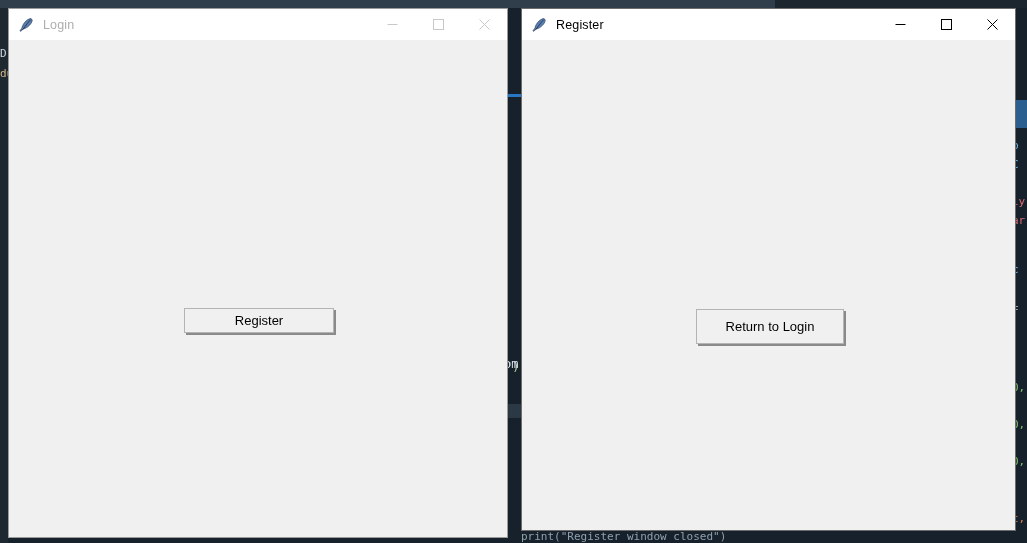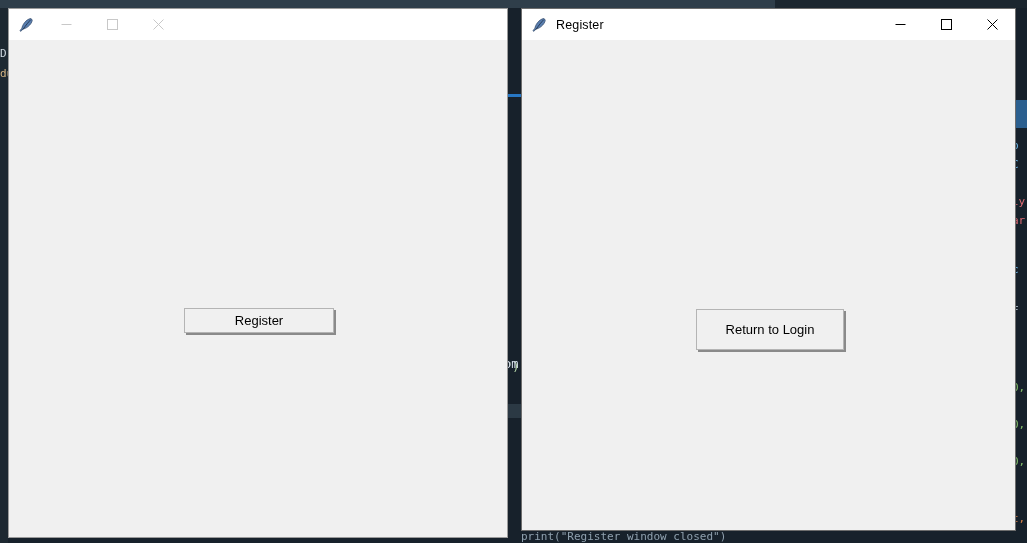--- a/index.html
+++ b/index.html
@@ -224,21 +224,21 @@
     width: 500px; height: 530px;
   }
   #login-window .client { height: 497px; }
   #login-btn-register { left: 175px; top: 268px; width: 150px; height: 25px; }
 
   #register-window {
     left: 521px; top: 8px;
     width: 495px; height: 523px;
   }
   #register-window .client { height: 490px; }
-  #register-btn-return { left: 174px; top: 269px; width: 148px; height: 41px; }
+  #register-btn-return { left: 174px; top: 269px; width: 148px; height: 35px; }
 </style>
 </head>
 <body>
 
 <div id="desktop">
 
   <div class="bg-editor"></div>
   <div class="bg-tabstrip"></div>
   <div class="bg-tabstrip-dark"></div>
   <div class="bg-leftgutter"></div>
@@ -281,20 +281,21 @@
   </div>
 
   <div class="bg-bottom-code">print("Register window closed")</div>
 
   <div class="window" id="login-window">
     <div class="titlebar">
       <svg class="title-icon" viewBox="0 0 16 16">
         <path d="M12.4 1.6c-1.6.2-4.2 1.8-6 4.2-1.5 2-2.3 4-2.5 5.4l-1.6 2.1a.6.6 0 0 0 .9.8l1.7-2.1c1.4-.1 3.3-.9 5.2-2.4 2.4-1.9 3.9-4.5 4.1-6.1.1-.9-.3-1.4-1-1.5-.2-.5-.5-.5-.8-.4z" fill="#5a7fb0" stroke="#2d4463" stroke-width="0.7"></path>
         <path d="M12.8 2.6c-1.6 1.6-5.2 5.8-7.9 10" stroke="#1b2b40" stroke-width="0.8" fill="none"></path>
       </svg>
+      <div class="title-text">Login</div>
       <div class="winbtns">
         <div class="winbtn">
           <svg width="11" height="11" viewBox="0 0 11 11">
               <line x1="0.5" y1="5.5" x2="10.5" y2="5.5" stroke-width="1"></line>
             </svg>
         </div>
         <div class="winbtn">
           <svg width="11" height="11" viewBox="0 0 11 11">
               <rect x="0.5" y="0.5" width="10" height="10" fill="none" stroke-width="1"></rect>
             </svg>

